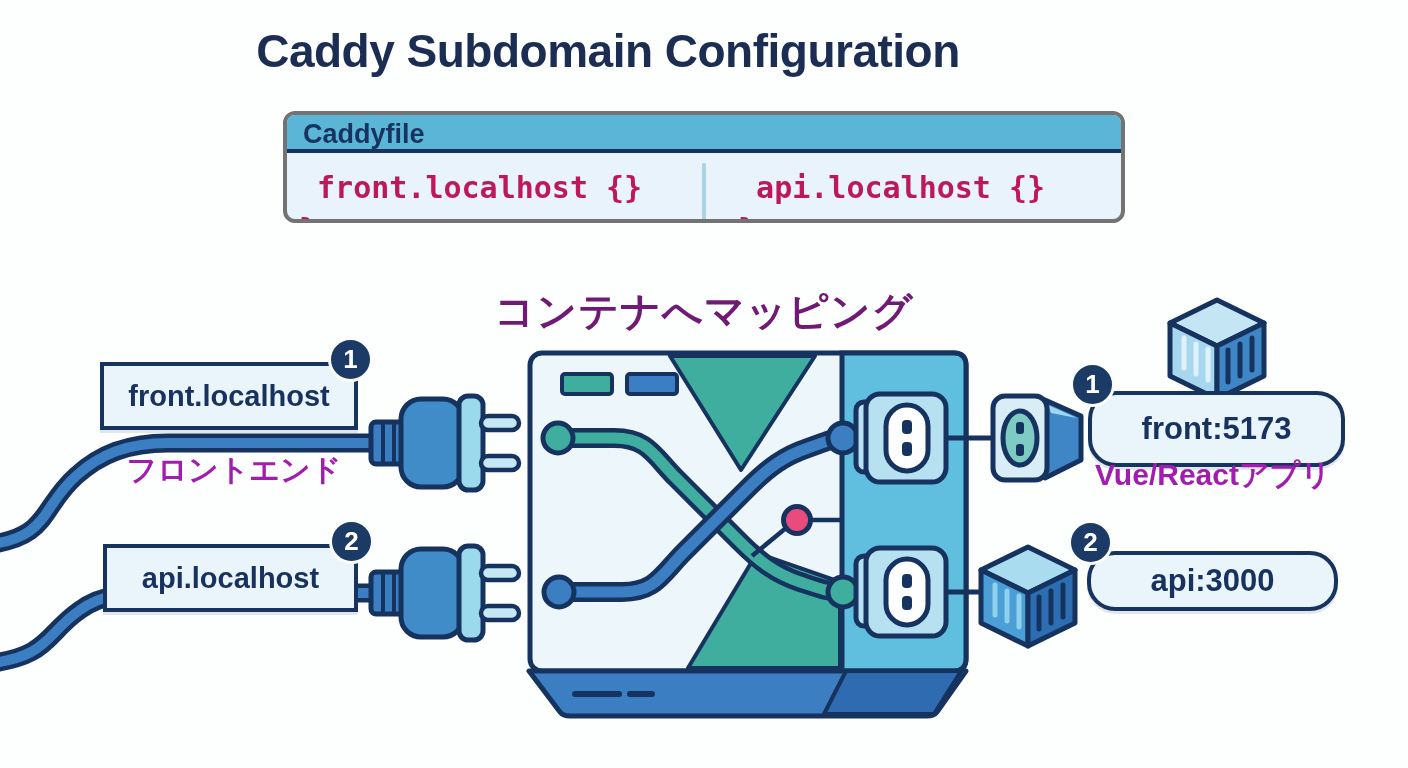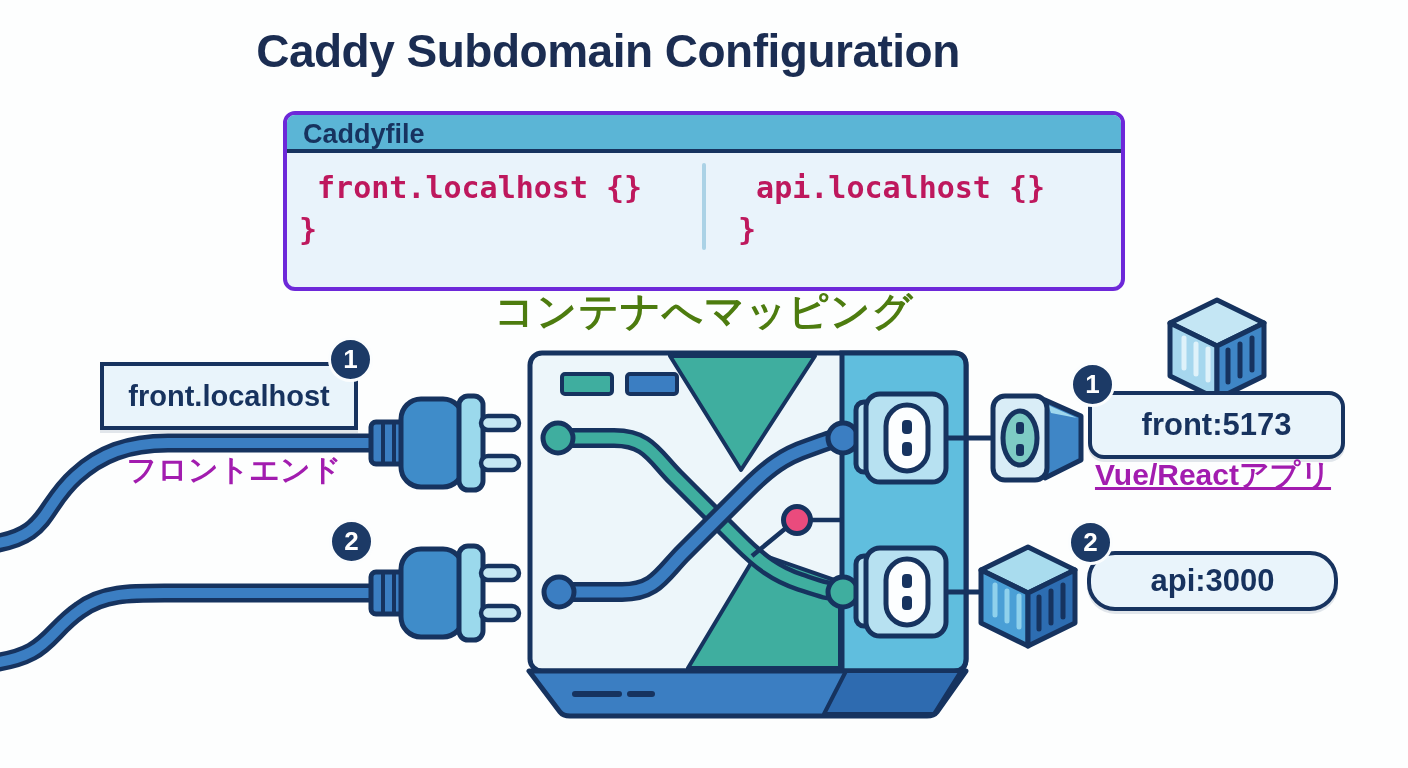--- a/index.html
+++ b/index.html
@@ -9,43 +9,43 @@
     font-family:"Liberation Sans","DejaVu Sans",sans-serif;
     color:#1b2d55;
   }
   .art{position:absolute;left:0;top:0;width:1408px;height:768px;}
   .title{
     position:absolute;left:0;top:24px;width:1216px;text-align:center;
     font-size:46px;font-weight:700;letter-spacing:-.5px;color:#1b2d52;margin:0;
   }
   
   .caddyfile{
-    position:absolute;left:283px;top:111px;width:842px;height:180px;
-    border:4px solid #6d28d9;border-radius:12px;background:#e9f3fb;
+    position:absolute;left:283px;top:111px;width:842px;height:112px;
+    border:4px solid #737373;border-radius:12px;background:#e9f3fb;
     box-sizing:border-box;overflow:hidden;
   }
   .cf-header{
     height:38px;background:#5bb5d6;border-bottom:4px solid #17335f;
     font-size:27px;font-weight:700;color:#17335f;
     padding:4px 0 0 16px;box-sizing:border-box;
   }
   .cf-body{position:relative;display:flex;height:107px;}
   .cf-divider{
     position:absolute;left:50%;top:10px;bottom:10px;width:4px;margin-left:-2px;
     background:#abd2e6;border-radius:2px;
   }
   .code{
     flex:1;margin:0;padding:14px 0 0 12px;
     font-family:"DejaVu Sans Mono","Liberation Mono",monospace;
     font-size:30px;line-height:42px;font-weight:700;color:#be185d;
   }
   .code.right{padding-left:20px;}
   .mapping-label{
     position:absolute;left:0;top:284px;width:1408px;text-align:center;
-    font-size:40px;font-weight:700;letter-spacing:1px;color:#4d7c0f;
+    font-size:40px;font-weight:700;letter-spacing:1px;color:#701a75;
   }
   
   .node-box{
     position:absolute;box-sizing:border-box;
     background:#e9f4fb;border:4px solid #17335f;border-radius:0;
     display:flex;align-items:center;justify-content:center;
     font-weight:700;color:#17325e;
     box-shadow:0 3px 0 rgba(27,58,99,.12);
   }
   .badge{
@@ -181,22 +181,23 @@
  }</pre>
     </div>
   </div>
 
   <div class="mapping-label">コンテナへマッピング</div>
 
   <div class="node-box" style="left:100px;top:362px;width:258px;height:68px;font-size:29px;">front.localhost</div>
   <div class="badge" style="left:328px;top:337px;">1</div>
   <div class="caption" style="left:100px;top:450px;width:268px;">フロントエンド</div>
 
+  <div class="node-box" style="left:103px;top:544px;width:255px;height:68px;font-size:29px;">api.localhost</div>
   <div class="badge" style="left:329px;top:519px;">2</div>
 
-  <div class="node-box" style="left:1088px;top:391px;width:257px;height:68px;font-size:31px;border-radius:16px;">front:5173</div>
+  <div class="node-box" style="left:1088px;top:391px;width:257px;height:76px;font-size:31px;border-radius:28px;">front:5173</div>
   <div class="badge" style="left:1070px;top:362px;">1</div>
-  <div class="caption" style="left:1063px;top:455px;width:300px;text-decoration:underline;">Vue/Reactアプリ</div>
+  <div class="caption" style="left:1063px;top:455px;width:300px;">Vue/Reactアプリ</div>
 
   <div class="node-box" style="left:1087px;top:551px;width:251px;height:60px;font-size:31px;border-radius:28px;">api:3000</div>
   <div class="badge" style="left:1068px;top:520px;">2</div>
 
 </div>
 
 </body></html>

